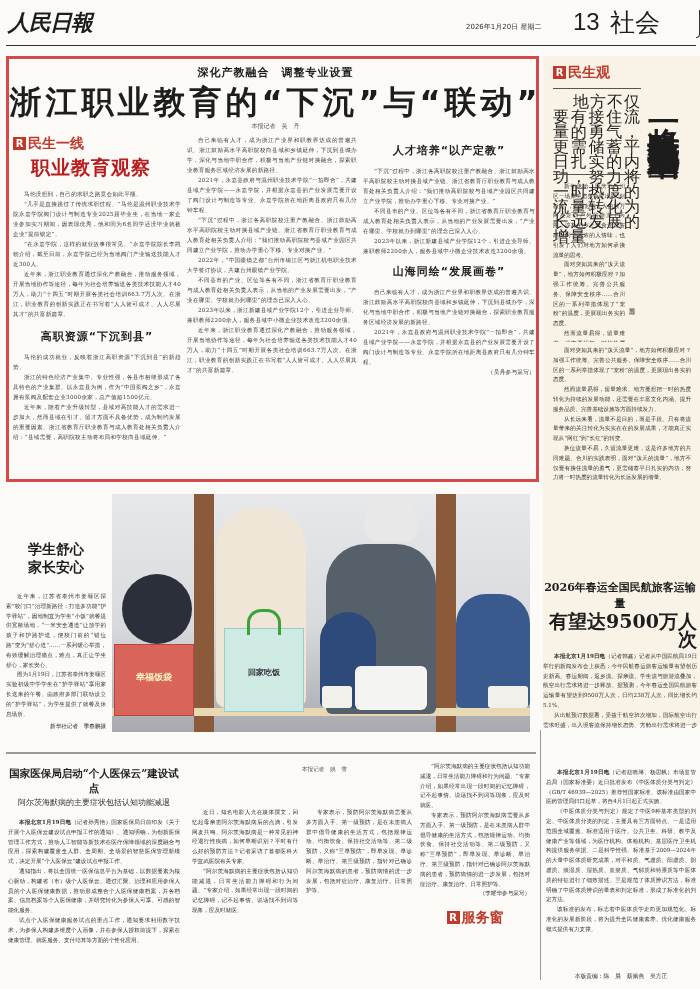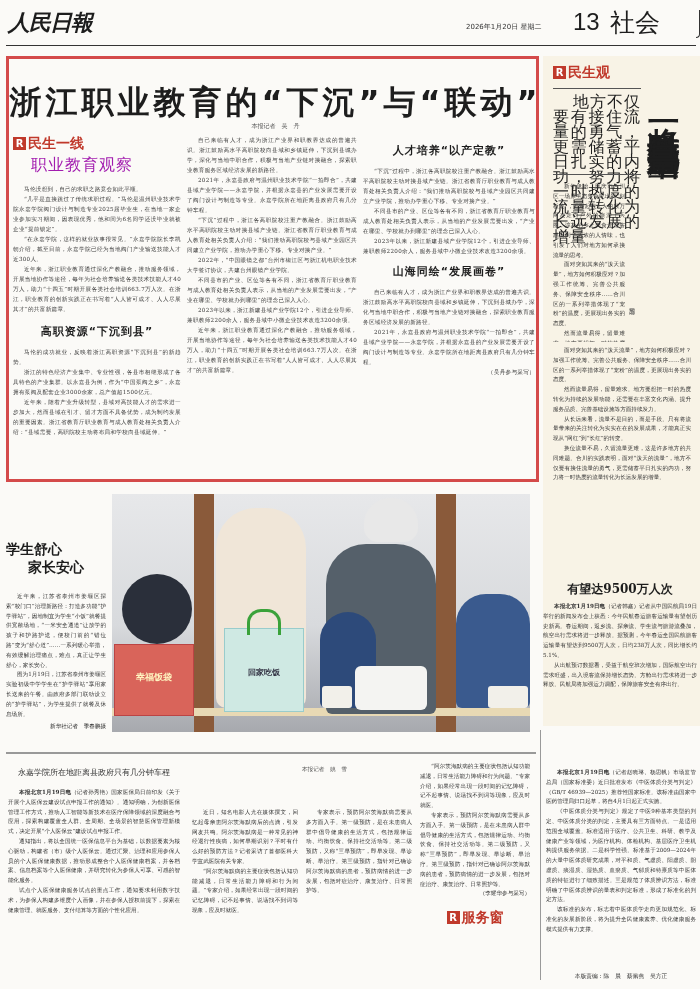--- a/index.html
+++ b/index.html
@@ -15,21 +15,21 @@
   .section { left: 604px; top: 6px; font-size: 25px; font-family: "DejaVu Sans", sans-serif; }
   .sectionbar { left: 690px; top: 10px; width: 4px; height: 28px; border-right: 1.5px solid #333; border-bottom: 1.5px solid #333; border-radius: 0 0 4px 0; }
 
   
   .frame { left: 6px; top: 56px; width: 533px; height: 426px; border: 3px solid #d44a4a; }
   .kicker { left: 0; top: 6px; width: 533px; text-align: center; font-size: 11px; font-weight: bold; letter-spacing: 1px; }
   .headline { left: 0; top: 22px; width: 533px; text-align: center; font-size: 32px; font-weight: bold; font-family: "DejaVu Sans", sans-serif; letter-spacing: 4px; }
   .byline { left: 0; top: 63px; width: 533px; text-align: center; font-size: 6px; color: #555; }
 
   .col-label { font-family: "DejaVu Sans", sans-serif; font-weight: bold; color: #c0392b; font-size: 14px; }
-  .col-sub { font-size: 16px; color: #a21caf; letter-spacing: 1px; }
+  .col-sub { font-size: 19px; color: #b91c1c; letter-spacing: 1px; font-weight: bold; }
   .rbadge { display: inline-block; width: 13px; height: 13px; background: #c0392b; color: #fff; font-size: 10px; line-height: 13px; text-align: center; margin-right: 2px; vertical-align: 1px; }
 
   .body-text { font-size: 5.6px; line-height: 10px; color: #3a3a3a; text-indent: 11px; text-align: justify; letter-spacing: 0.3px; }
   .subhead { font-size: 11px; font-weight: bold; text-align: center; font-family: "DejaVu Sans", sans-serif; letter-spacing: 1px; }
 
   
   .rightcol { left: 543px; top: 56px; width: 160px; height: 670px; background: #f8f3e6; }
   .opinion-h { font-size: 32px; font-weight: bold; line-height: 34px; writing-mode: vertical-rl; letter-spacing: 2px; }
   .rule { height: 1px; background: #555; }
   .quote { font-size: 16px; line-height: 15px; text-indent: 20px; letter-spacing: 1px; text-align: justify; }
@@ -46,20 +46,21 @@
 
 <div class="abs masthead">
   <div class="abs logo">人民日報</div>
   <div class="abs date">2026年1月20日 星期二</div>
   <div class="abs pagenum">13</div>
   <div class="abs section">社会</div>
   <div class="abs sectionbar"></div>
 </div>
 
 <div class="abs frame">
+  <div class="abs kicker">深化产教融合　调整专业设置</div>
   <div class="abs headline">浙江职业教育的“下沉”与“联动”</div>
   <div class="abs byline">本报记者　吴　丹</div>
 
   <div class="abs" style="left: 4px; top: 76px; width: 168px; overflow: hidden; height: 342px;">
     <div class="col-label"><span class="rbadge">R</span><span>民生一线</span></div>
     <div class="col-sub" style="margin:2px 0 8px 18px;">职业教育观察</div>
     <p class="body-text">马伦没想到，自己的求职之路竟会如此平顺。</p>
     <p class="body-text">“几乎是直接跳过了传统求职过程。”马伦是温州职业技术学院永嘉学院阀门设计与制造专业2025届毕业生，在当地一家企业参加实习期间，因表现优秀，他和同为6名同学还没毕业就被企业“提前锁定”。</p>
     <p class="body-text">“在永嘉学院，这样的就业故事很常见。”永嘉学院院长李凯朝介绍，截至目前，永嘉学院已经为当地阀门产业输送技能人才近300人。</p>
     <p class="body-text">近年来，浙江职业教育通过深化产教融合，推动服务领域，开展当地协作等途径，每年为社会培养输送各类技术技能人才40万人，助力“十四五”时期开展各类社会培训663.7万人次。在浙江，职业教育的创新实践正在书写着“人人皆可成才、人人尽展其才”的共富新篇章。</p>
@@ -105,27 +106,28 @@
   </div>
   <div class="abs" style="left: 10px; top: 290px; width: 138px; overflow: hidden; height: 210px;">
     <p class="op-text">面对突如其来的“泼天流量”，地方如何积极应对？加强工作统筹、完善公共服务、保障安全秩序……合川区的一系列举措体现了“宠粉”的温度，更展现出务实的态度。</p>
     <p class="op-text">然而流量易得，留量难求。地方要想把一时的热度转化为持续的发展动能，还需要在丰富文化内涵、提升服务品质、完善基础设施等方面持续发力。</p>
     <p class="op-text">从长远来看，流量不是目的，而是手段。只有将流量带来的关注转化为实实在在的发展成果，才能真正实现从“网红”到“长红”的转变。</p>
     <p class="op-text">换位流量不易，久留流量更难，这是许多地方的共同难题。合川的实践表明，面对“泼天的流量”，地方不仅要有接住流量的勇气，更需储蓄平日扎实的内功，努力将一时热度的流量转化为长远发展的增量。</p>
   </div>
 </div>
 
 <div class="abs" style="left: 543px; top: 580px; width: 154px; height: 150px; overflow: hidden;">
-  <div style="font-size:12px; font-weight:bold; text-align:center; line-height:18px; margin-bottom:4px;">有望达9500万人次</div>
+  <div style="font-size:11px; font-weight:bold; text-align:center; line-height:16px;">2026年春运全国民航旅客运输量</div>
+  <div style="font-size:19px; font-weight:bold; text-align:right; line-height:18px; margin-bottom:4px;">有望达9500万人次</div>
   <p class="op-text"><b>本报北京1月19日电</b><span>（记者韩鑫）记者从中国民航局19日举行的新闻发布会上获悉：今年民航春运旅客运输量有望创历史新高。春运期间，返乡流、探亲流、学生流与旅游流叠加，航空出行需求将进一步释放。据预测，今年春运全国民航旅客运输量有望达到9500万人次，日均238万人次，同比增长约5.1%。</span></p>
   <p class="op-text">从出航预订数据看，受益于航空班次增加，国际航空出行需求旺盛，出入境客流保持增长态势。方舱出行需求将进一步释放。民航局将加强运力调配，保障旅客安全有序出行。</p>
 </div>
 
 <div class="abs" style="left: 6px; top: 540px; width: 100px; height: 190px; overflow: hidden;">
-  <div style="font-size:14px; font-weight:bold; text-align:left; line-height:18px;">学生舒心</div>
+  <div style="font-size:14px; font-weight:bold; text-align:center; line-height:18px;">学生舒心</div>
   <div style="font-size:14px; font-weight:bold; text-align:center; line-height:18px; margin-bottom:16px;">家长安心</div>
   <p class="op-text">近年来，江苏省泰州市姜堰区探索“校门口”治理新路径：打造多功能“护学驿站”，因地制宜为学生“小饭”就餐提供宽敞场地，“一米安全通道”让放学的孩子和护路护送，便校门前的“错位路”变为“舒心道”……一系列暖心举措，有效缓解治理痛点，难点，真正让学生舒心，家长安心。</p>
   <p class="op-text">图为1月19日，江苏省泰州市姜堰区实验初级中学学生在“护学驿站”享用家长送来的午餐。由政府多部门联动设立的“护学驿站”，为学生提供了就餐及休息场所。</p>
   <div style="font-size:5.6px; text-align:right; margin-top:4px;">新华社记者　季春鹏摄</div>
 </div>
 
 <div class="abs photo">
 
   <div class="abs" style="left:0; top:0; width:418px; height:238px; background:linear-gradient(180deg,#e7e8ea 0%,#d8dadd 55%,#a7a9ae 100%);"></div>
 
@@ -149,21 +151,22 @@
   </div>
   <div class="abs" style="left:243px; top:172px; width:72px; height:44px; background:#f4f4f2; border-radius:6px;"></div>
   <div class="abs" style="left:210px; top:192px; width:30px; height:22px; background:#f2f0ea; border-radius:3px;"></div>
   <div class="abs" style="left:376px; top:192px; width:40px; height:22px; background:#f2f0ea; border-radius:3px;"></div>
 </div>
 
 <div class="abs divider" style="left:6px; top:752px; width:530px;"></div>
 <div class="abs" style="left:540px; top:730px; width:1px; height:250px; background:#999;"></div>
 
 <div class="abs" style="left: 8px; top: 766px; width: 172px; height: 220px; overflow: hidden;">
-  <div style="font-size:8px; text-align:center; line-height:14px; margin-bottom:8px; color:#333;">永嘉学院所在地距离县政府只有几分钟车程</div>
+  <div style="font-size:10.5px; font-weight:bold; text-align:center; line-height:15px;">国家医保局启动“个人医保云”建设试点</div>
+  <div style="font-size:8px; text-align:center; line-height:14px; margin-bottom:8px; color:#333;">阿尔茨海默病的主要症状包括认知功能减退</div>
   <p class="op-text"><b>本报北京1月19日电</b><span>（记者孙秀艳）国家医保局日前印发《关于开展个人医保云建设试点申报工作的通知》。通知明确，为创新医保管理工作方式，推动人工智能等新技术在医疗保障领域的深度融合与应用，探索构建覆盖全人群、全周期、全场景的智慧医保管理新模式，决定开展“个人医保云”建设试点申报工作。</span></p>
   <p class="op-text">通知指出，将以全国统一医保信息平台为基础，以数据要素为核心驱动，构建省（市）级个人医保云。通过汇聚、治理和应用参保人员的个人医保健康数据，推动形成整合个人医保健康档案，并各档案、信息档案等个人医保健康，并研究转化为参保人可享、可感的智能化服务。</p>
   <p class="op-text">试点个人医保健康服务试点的重点工作，通知要求利用数字技术，为参保人构建多维度个人画像，并在参保人授权前提下，探索在健康管理、就医服务、支付结算等方面的个性化应用。</p>
 </div>
 
 <div class="abs" style="left:192px; top:766px; width:344px;">
   <div style="font-size:5.6px; padding-left:110px; color:#555; margin-bottom:10px;">本报记者　姚　雪</div>
   <div class="abs" style="left: 0px; top: 42px; width: 106px; overflow: hidden; height: 180px;">
     <p class="op-text">近日，知名电影人尤在媒体撰文，回忆起母亲患阿尔茨海默病后的点滴，引发网友共鸣。阿尔茨海默病是一种常见的神经退行性疾病，如何早期识别？平时有什么好的预防方法？记者采访了首都医科大学宣武医院有关专家。</p>
     <p class="op-text">“阿尔茨海默病的主要症状包括认知功能减退，日常生活能力障碍和行为问题。”专家介绍，如果经常出现一段时间的记忆障碍，记不起事情、说话找不到词等现象，应及时就医。</p>

